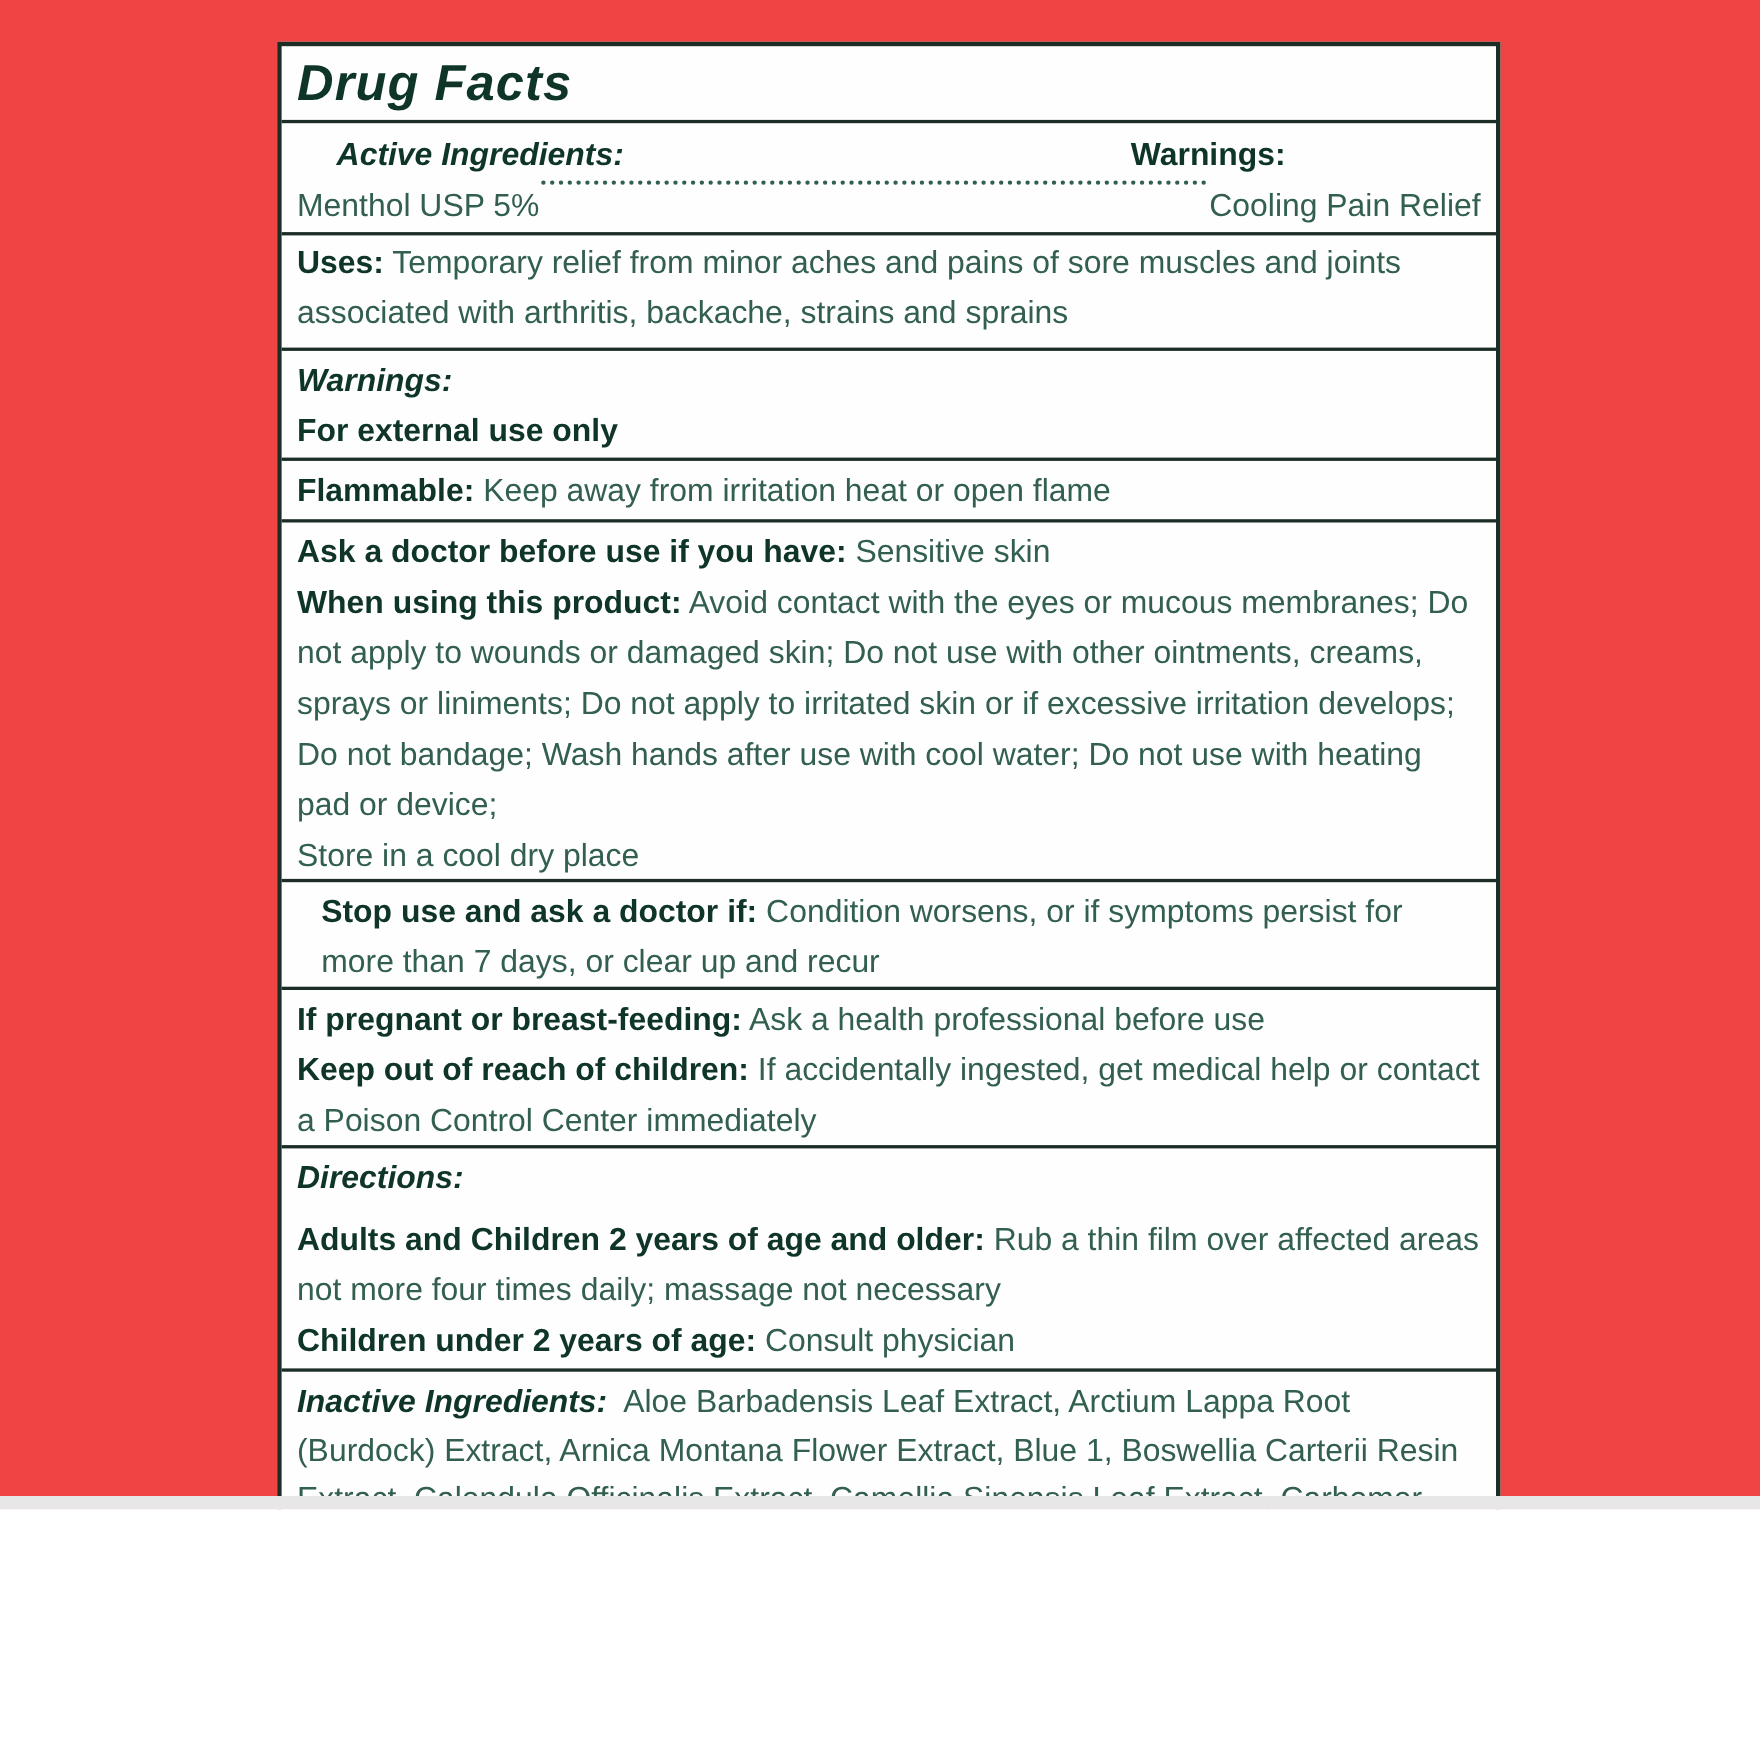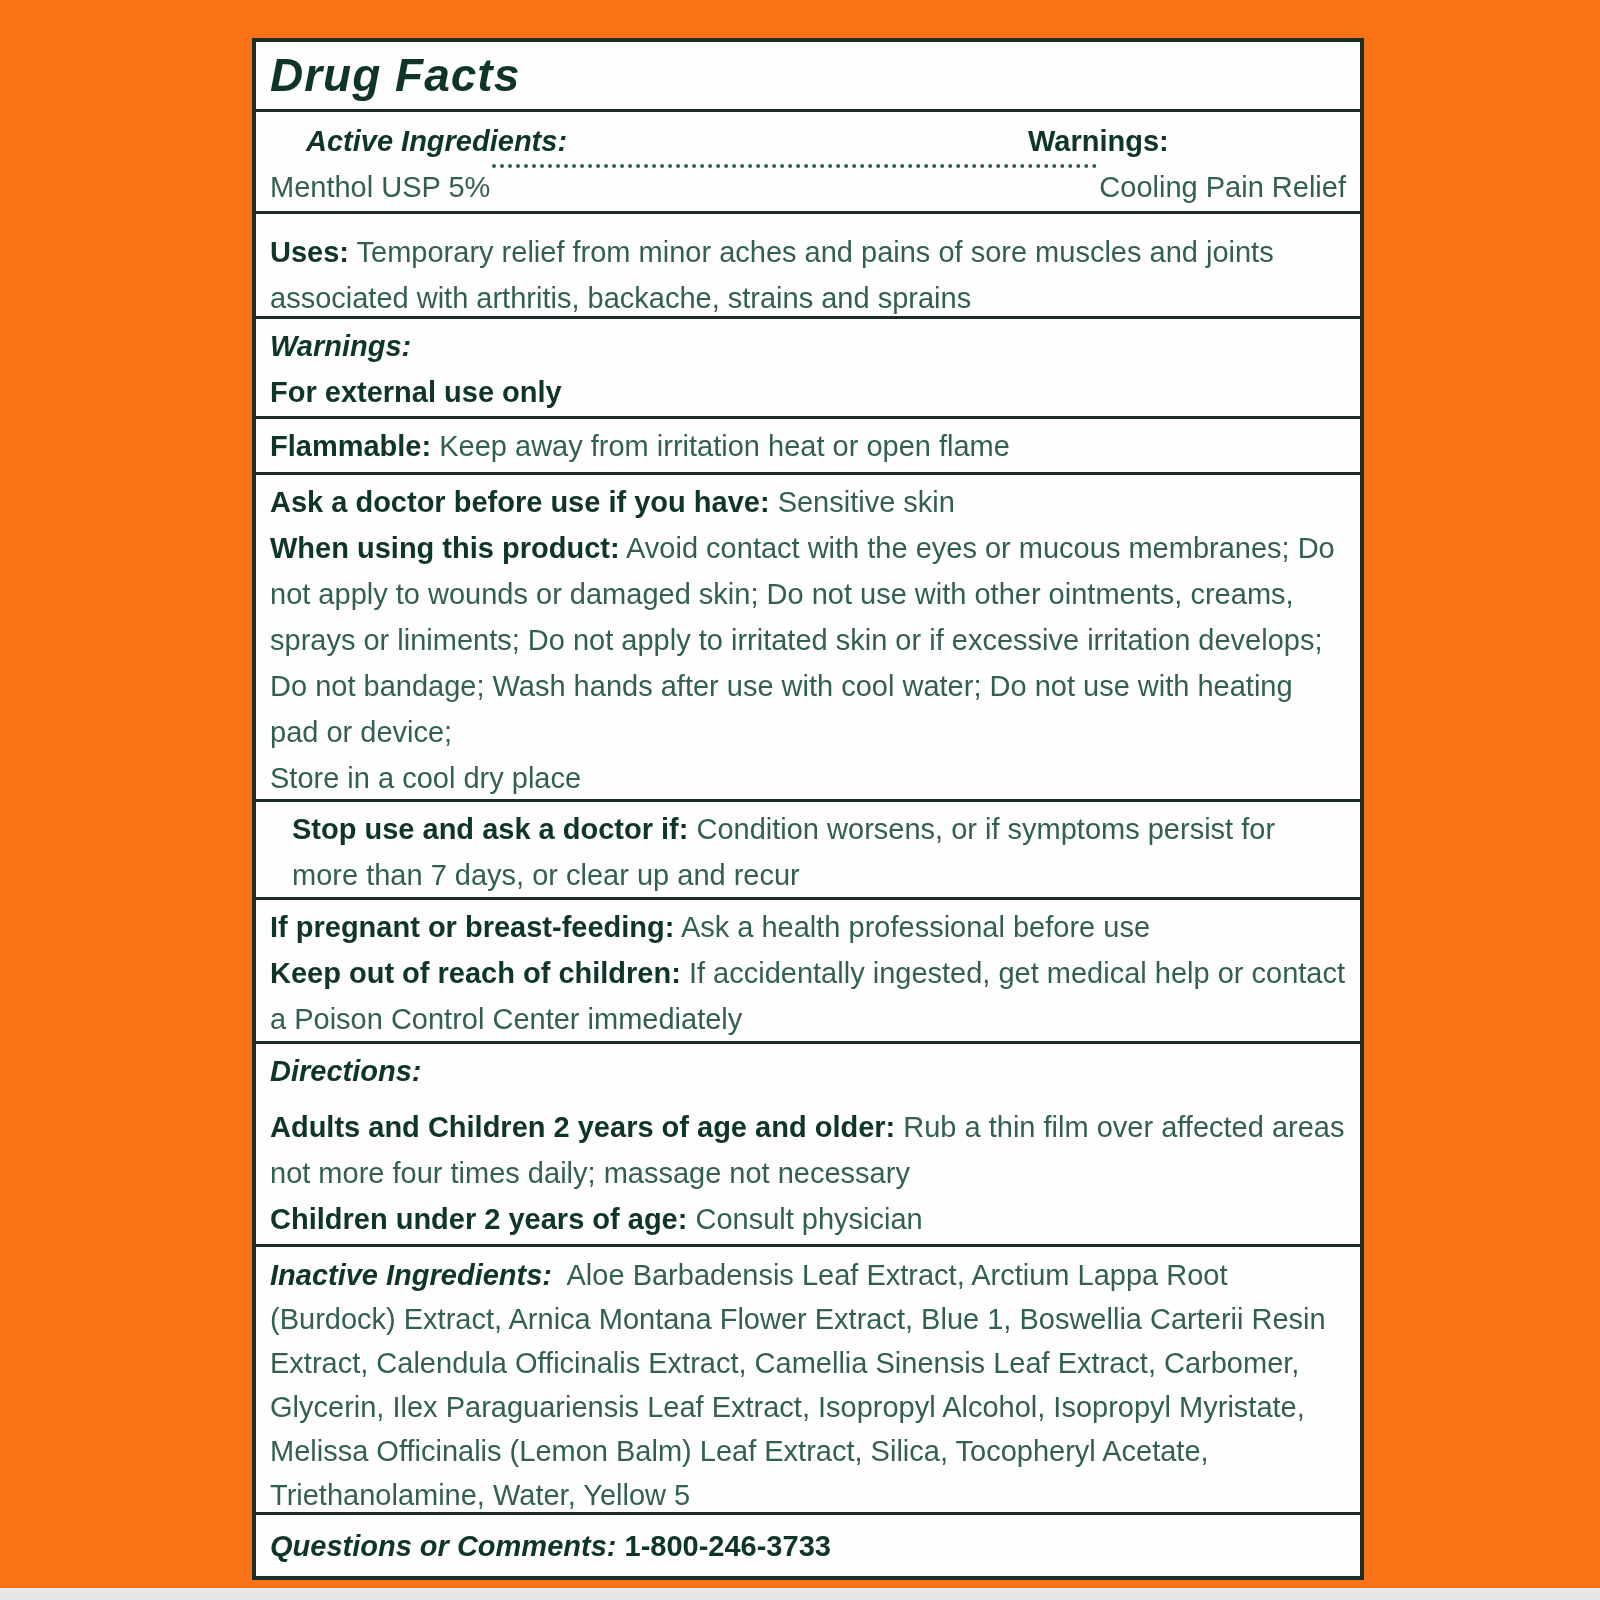--- a/index.html
+++ b/index.html
@@ -4,22 +4,22 @@
 <style>
   html, body {
     margin: 0;
     padding: 0;
     background: #ffffff;
     font-family: "Liberation Sans", sans-serif;
   }
   .page {
     position: relative;
     width: 1600px;
-    height: 1600px;
-    background: #f97316;
+    height: 1372px;
+    background: #ef4444;
     overflow: hidden;
   }
   .label-box {
     position: absolute;
     left: 252px;
     top: 38px;
     width: 1112px;
     box-sizing: border-box;
     border: 4px solid #1b2d24;
     background: #fefefe;
@@ -72,21 +72,21 @@
     display: flex;
     align-items: flex-start;
   }
   .leader {
     flex: 1 1 auto;
     border-bottom: 4px dotted #33604e;
     margin: 0 2px 9px 2px;
     height: 0;
   }
 
-  .uses-row      { height: 105px; padding-top: 15px; }
+  .uses-row      { height: 105px; padding-top: 2px; }
   .warnings-row  { height: 100px; padding-top: 4px; }
   .flammable-row { height: 56px;  }
   .ask-row       { height: 327px; }
   .stop-row      { height: 98px; padding-left: 36px;  }
   .pregnant-row  { height: 144px; }
   .directions-row{ height: 203px; }
   .directions-row .dir-heading { display: block; margin-bottom: 10px; }
   .inactive-row  { height: 268px; line-height: 44px; padding-top: 6px; }
   .questions-row { height: 64px;  padding-top: 8px; }
 

